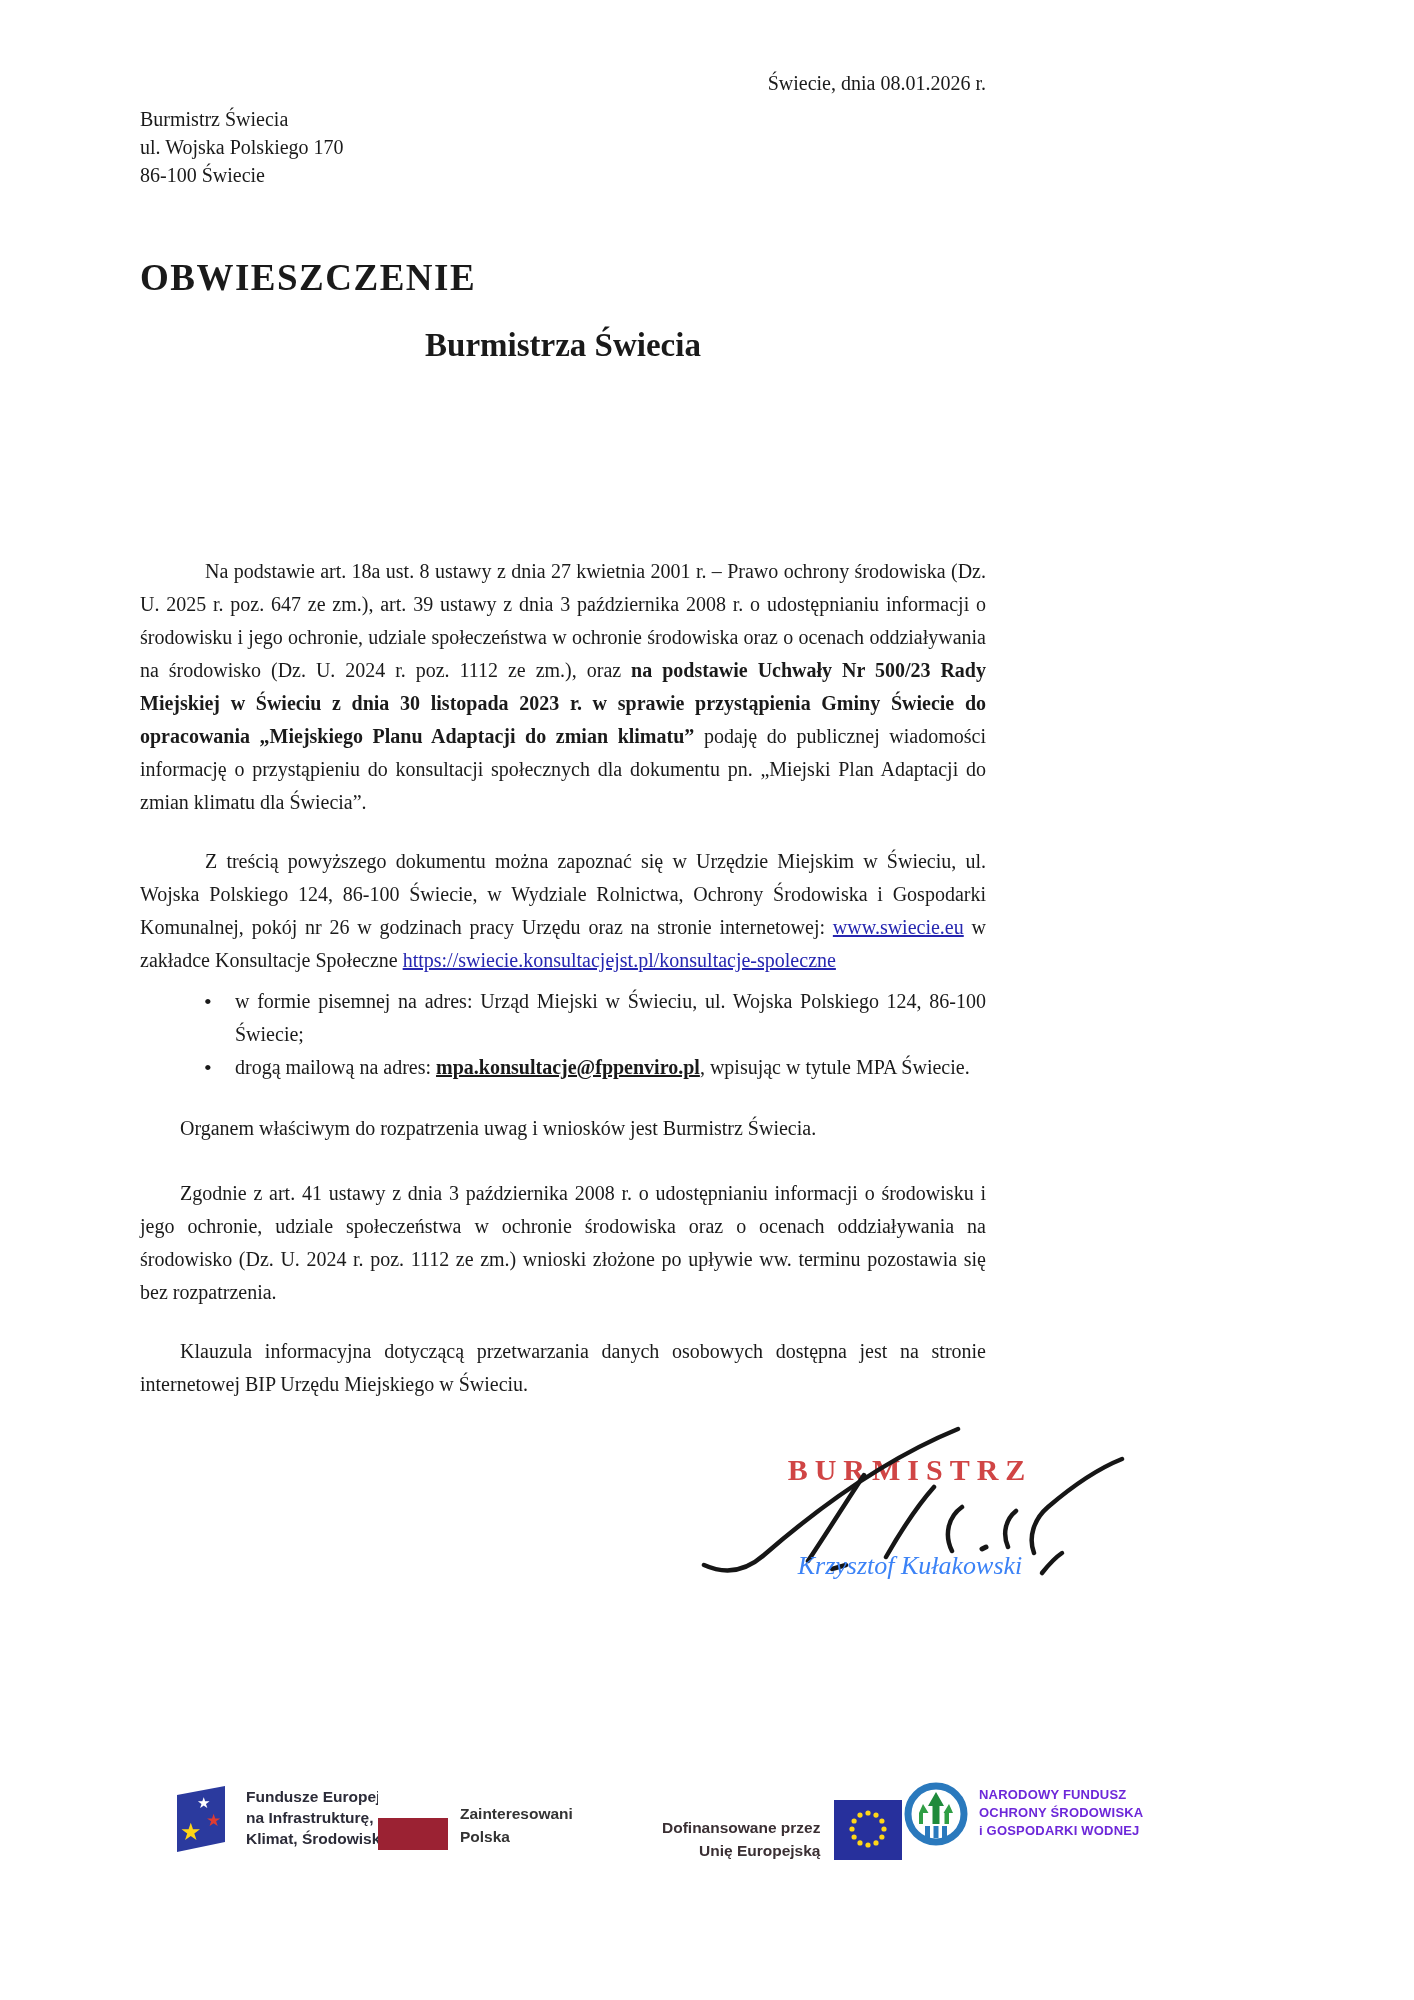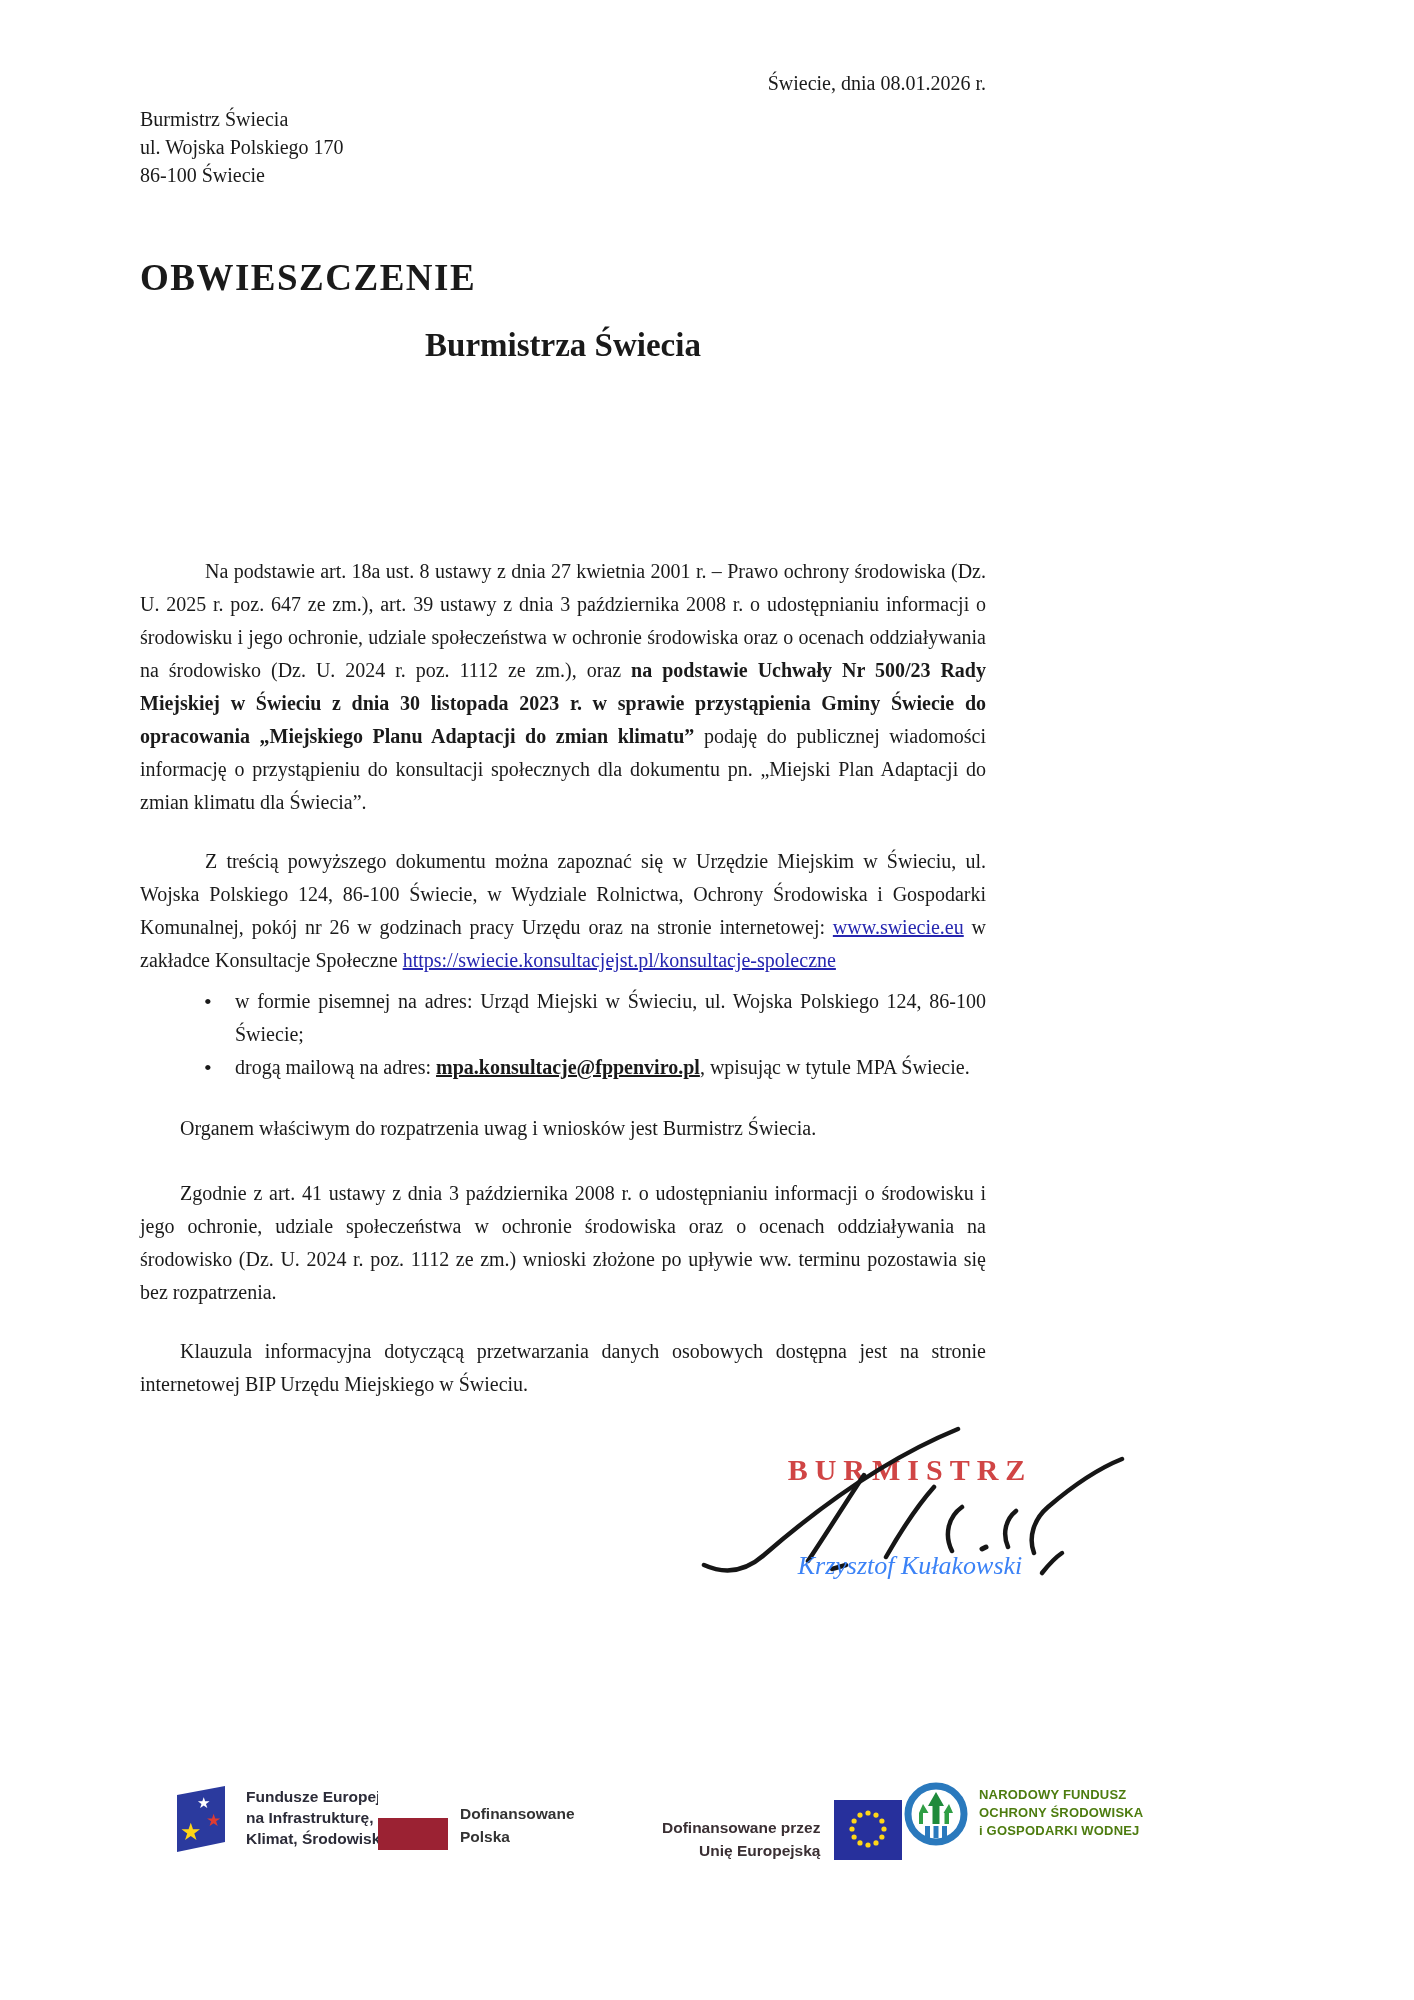--- a/index.html
+++ b/index.html
@@ -84,21 +84,21 @@
   .lg-fe   { left:170px; top:6px; }
   .lg-pl   { left:378px; top:8px; }
   .lg-eu   { left:662px; top:22px; }
   .lg-nf   { left:903px; top:2px; }
   .fe-text { margin-left:14px; margin-top:2px; font-size:15.5px; font-weight:600; color:#2b2b38; line-height:21px; }
   .pl-flag { width:70px; height:64px; }
   .pl-flag .white-half { width:100%; height:32px; background:#ffffff; }
   .pl-flag .red-half { width:100%; height:32px; background:#9b2233; }
   .pl-text { margin-left:12px; margin-top:16px; font-size:15.5px; font-weight:600; color:#333333; line-height:23px; }
   .eu-text { text-align:right; margin-right:14px; margin-top:16px; font-size:15.5px; font-weight:600; color:#3a2f33; line-height:23px; }
-  .nf-text { margin-left:10px; margin-top:6px; font-size:13px; font-weight:bold; color:#4d7c0f; line-height:18px; letter-spacing:0.2px; }
+  .nf-text { margin-left:10px; margin-top:6px; font-size:13px; font-weight:bold; color:#6d28d9; line-height:18px; letter-spacing:0.2px; }
 </style>
 </head>
 <body>
 
 <div class="page">
   <div class="content">
 
     <div class="date-line">Świecie, dnia 08.01.2026 r.</div>
 
     <div class="sender">
@@ -159,21 +159,21 @@
         <div>Klimat, Środowisko</div>
       </div>
     </div>
 
     <div class="logo-group lg-pl">
       <div class="pl-flag">
         <div class="white-half"></div>
         <div class="red-half"></div>
       </div>
       <div class="pl-text">
-        <div>Dofinansowane</div>
+        <div>Zainteresowani</div>
         <div>Polska</div>
       </div>
     </div>
 
     <div class="logo-group lg-eu">
       <div class="eu-text">
         <div>Dofinansowane przez</div>
         <div>Unię Europejską</div>
       </div>
       <svg width="68" height="60" viewBox="0 0 68 60">

